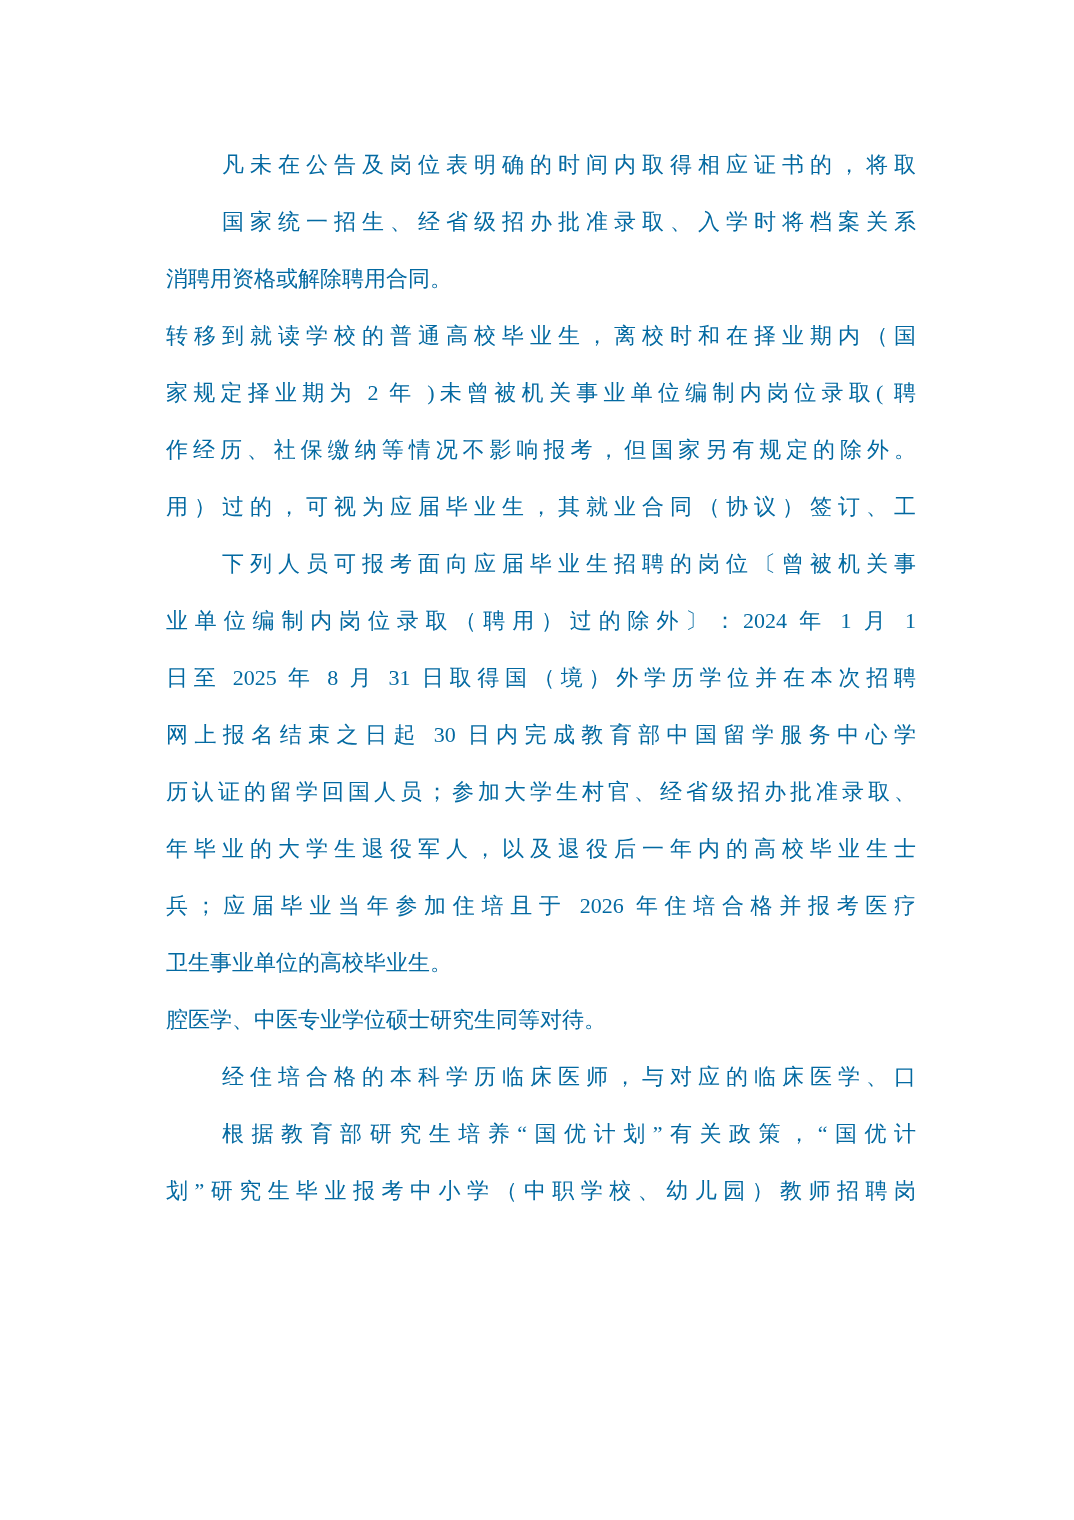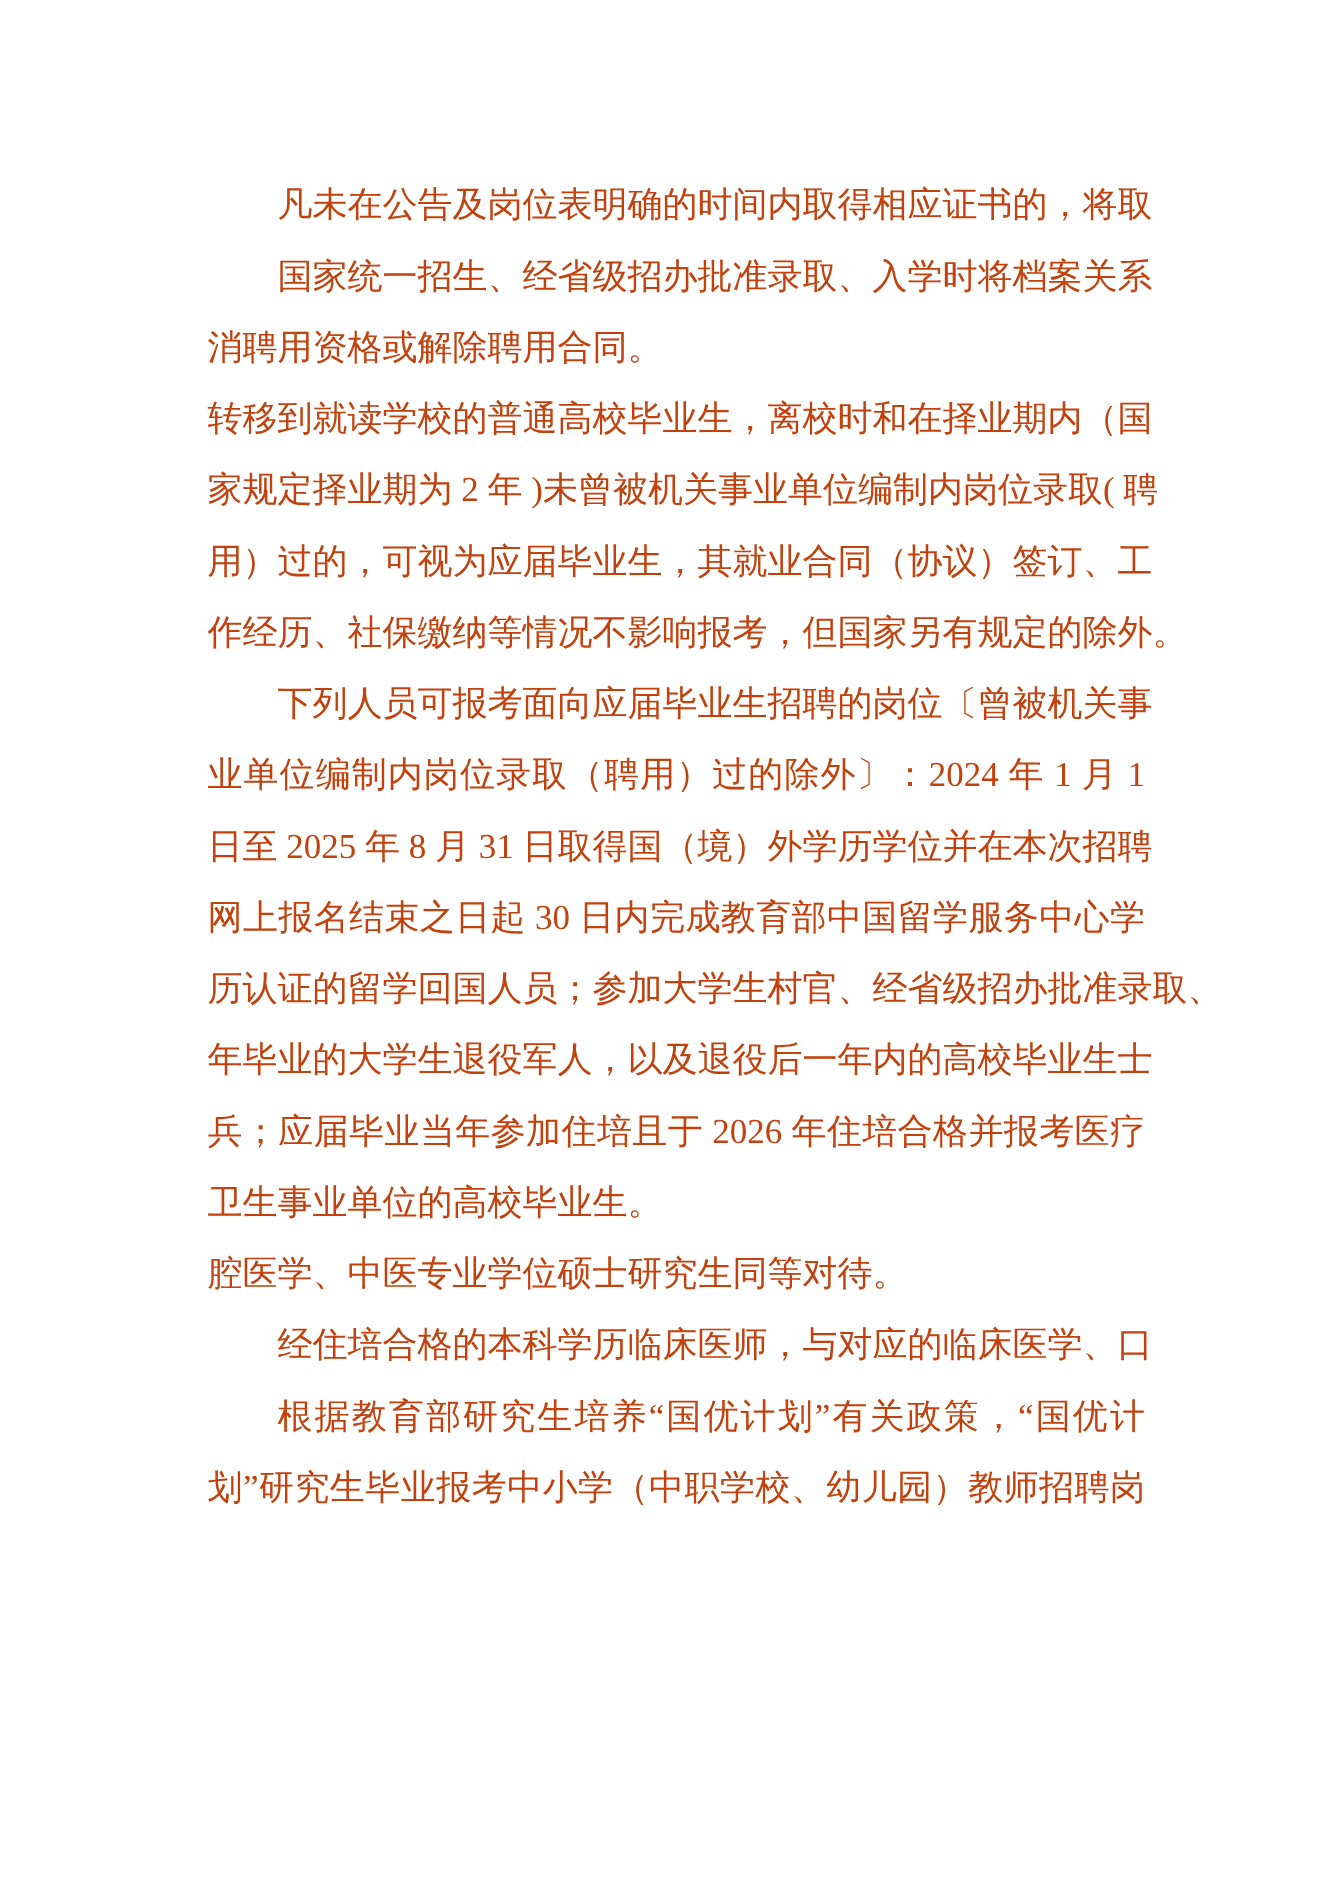--- a/index.html
+++ b/index.html
@@ -25,23 +25,23 @@
   }
   .doc-body {
     position: absolute;
     left: 166px;
     top: 136px;
     width: 750px;
   }
   .line {
     height: 57px;
     line-height: 57px;
-    font-size: 28px;
+    font-size: 22px;
     white-space: nowrap;
-    color: #c2410c;
+    color: #0369a1;
   }
   
   .fill {
     text-align: justify;
     text-align-last: justify;
   }
   
   .indent {
     text-indent: 56px;
   }
@@ -49,22 +49,22 @@
 </head>
 <body>
 
 <div class="page">
   <div class="doc-body">
     <div class="line indent fill">凡未在公告及岗位表明确的时间内取得相应证书的，将取</div>
     <div class="line indent fill">国家统一招生、经省级招办批准录取、入学时将档案关系</div>
     <div class="line">消聘用资格或解除聘用合同。</div>
     <div class="line fill">转移到就读学校的普通高校毕业生，离校时和在择业期内（国</div>
     <div class="line fill">家规定择业期为 2 年 )未曾被机关事业单位编制内岗位录取( 聘</div>
+    <div class="line fill">作经历、社保缴纳等情况不影响报考，但国家另有规定的除外。</div>
     <div class="line fill">用）过的，可视为应届毕业生，其就业合同（协议）签订、工</div>
-    <div class="line fill">作经历、社保缴纳等情况不影响报考，但国家另有规定的除外。</div>
     <div class="line indent fill">下列人员可报考面向应届毕业生招聘的岗位〔曾被机关事</div>
     <div class="line fill">业单位编制内岗位录取（聘用）过的除外〕：2024 年 1 月 1</div>
     <div class="line fill">日至 2025 年 8 月 31 日取得国（境）外学历学位并在本次招聘</div>
     <div class="line fill">网上报名结束之日起 30 日内完成教育部中国留学服务中心学</div>
     <div class="line fill">历认证的留学回国人员；参加大学生村官、经省级招办批准录取、</div>
     <div class="line fill">年毕业的大学生退役军人，以及退役后一年内的高校毕业生士</div>
     <div class="line fill">兵；应届毕业当年参加住培且于 2026 年住培合格并报考医疗</div>
     <div class="line">卫生事业单位的高校毕业生。</div>
     <div class="line">腔医学、中医专业学位硕士研究生同等对待。</div>
     <div class="line indent fill">经住培合格的本科学历临床医师，与对应的临床医学、口</div>

